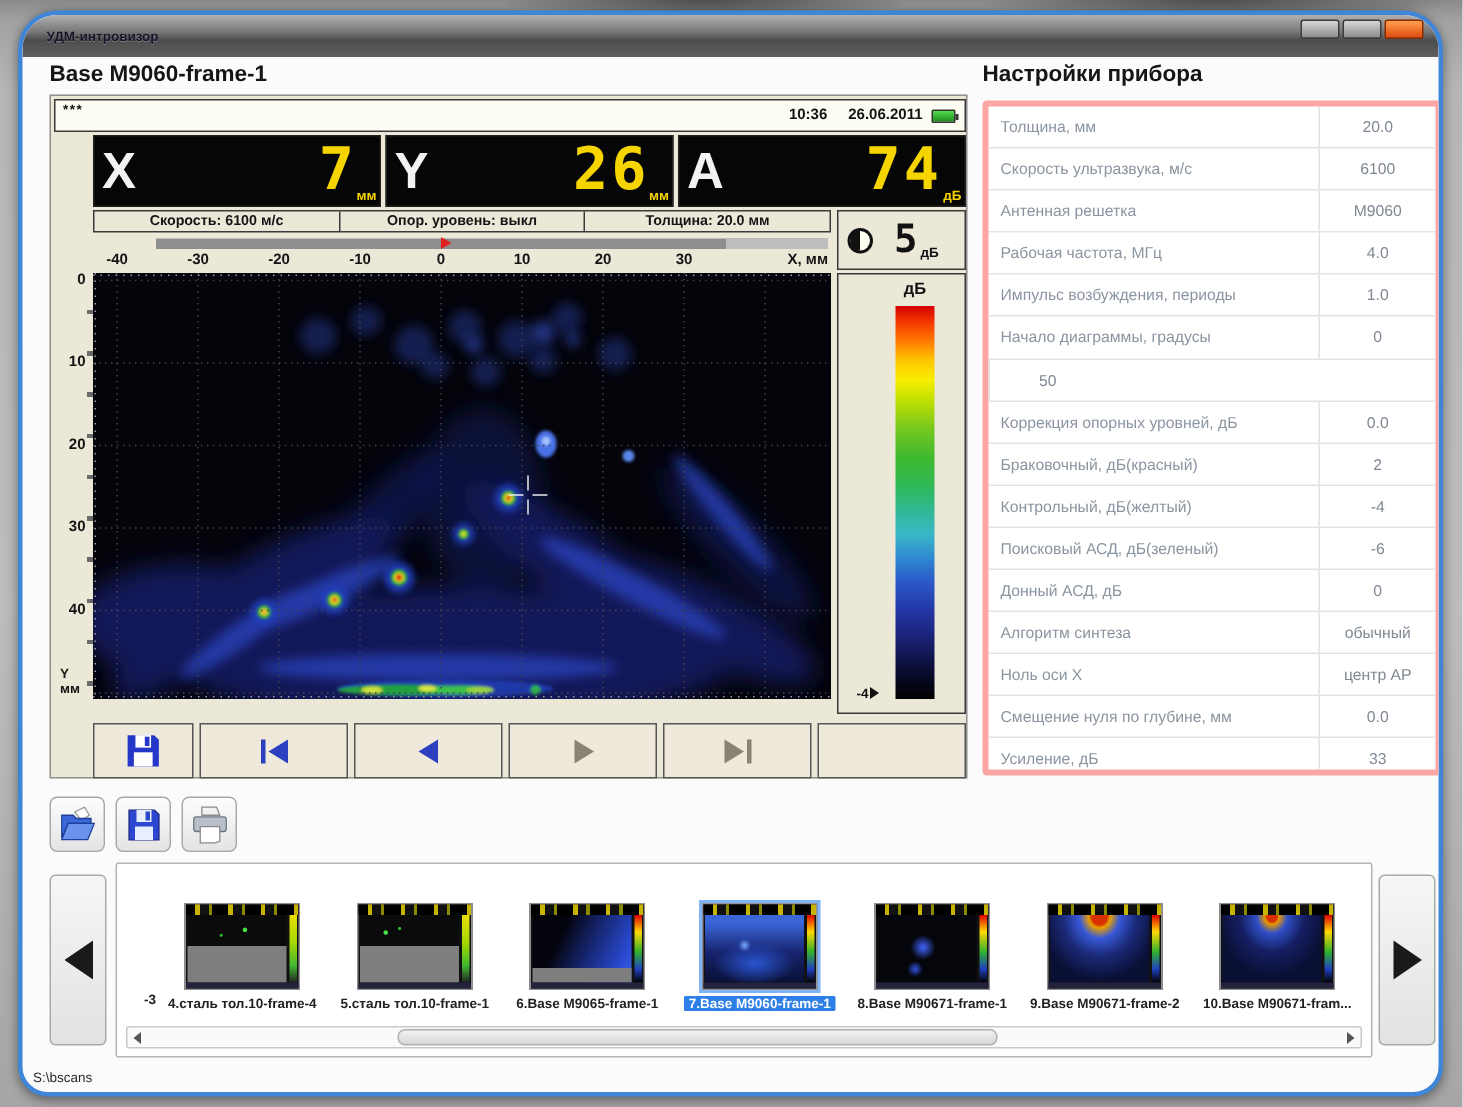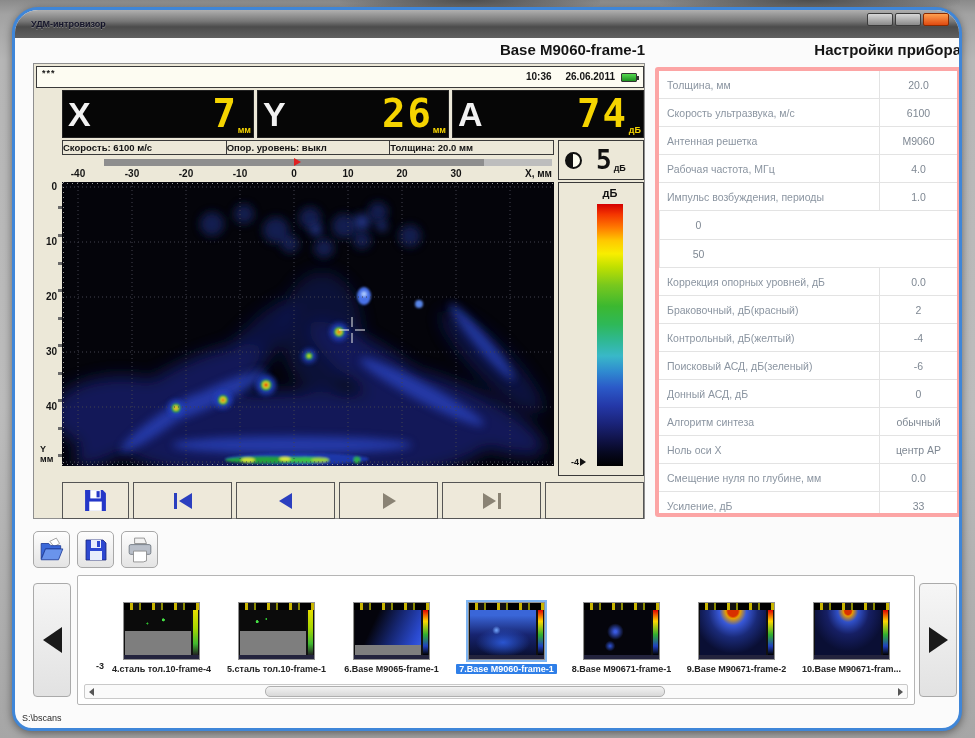--- a/index.html
+++ b/index.html
@@ -14,21 +14,21 @@
             border:3px solid #3f86d8; border-radius:26px 26px 20px 20px; background:#fbfbfb; overflow:hidden;
             box-shadow:0 2px 8px rgba(0,0,0,.45); }
   .titlebar { position:absolute; left:0; top:0; right:0; height:28px;
               background:linear-gradient(180deg,#b0b0b0,#777 40%,#4c4c4c 60%,#606060); display:flex; align-items:center; }
   .titlebar .title { font-size:9px; font-weight:bold; color:#15152a; padding-left:16px; text-shadow:0 1px 0 rgba(255,255,255,.25); }
   .winbtns { position:absolute; right:10px; top:3px; display:flex; gap:2px; }
   .wbtn { width:26px; height:13px; border-radius:2px; border:1px solid #3c3c3c;
           background:linear-gradient(180deg,#d8d8d8,#8a8a8a); }
   .wbtn.close { background:linear-gradient(180deg,#ffa050,#e04a10); border-color:#8a2a00; }
 
-  .section-title { position:absolute; font-size:15px; font-weight:bold; color:#151515; text-align:right; }
+  .section-title { position:absolute; font-size:15px; font-weight:bold; color:#151515; text-align:left; }
 
   
   .device { position:absolute; left:18px; top:53px; width:612px; height:456px;
             background:#ece8d8; border:1px solid #8f8f8f; }
   .d-status { position:absolute; left:2px; top:2px; width:608px; height:22px; background:#fdfcf2;
               border:1px solid #3a3a3a; font-size:10px; font-weight:bold; color:#141414; }
   .d-stars { position:absolute; left:5px; top:1px; font-size:9px; letter-spacing:1px; }
   .d-clock { position:absolute; right:28px; top:4px; display:flex; gap:14px; }
   .battery { position:absolute; right:6px; top:6px; width:16px; height:9px; border:1px solid #333;
              background:linear-gradient(180deg,#55d84e,#1d8f1f); border-radius:1px; }
@@ -36,21 +36,21 @@
 
   .d-readouts { position:absolute; left:28px; top:26px; width:582px; height:48px; display:flex; gap:3px; }
   .readout { flex:1; position:relative; background:#060606; border:1px solid #222; }
   .ro-label { position:absolute; left:5px; top:1px; font-size:34px; line-height:44px; font-weight:bold; color:#f2f2f2; }
   .ro-value { position:absolute; right:15px; top:0; font-family:"DejaVu Sans Mono",monospace; font-size:39px;
               line-height:46px; font-weight:bold; color:#f5d400; letter-spacing:2px; }
   .ro-unit { position:absolute; right:2px; bottom:2px; font-size:9px; font-weight:bold; color:#f5d400; }
 
   .d-info { position:absolute; left:28px; top:76px; width:492px; height:15px; background:#ece8d8;
             border:1px solid #3a3a3a; display:flex; }
-  .d-info span { flex:1; font-size:9.5px; font-weight:bold; color:#141414; line-height:13px;
+  .d-info span { flex:1; font-size:9.5px; font-weight:bold; color:#141414; text-align:center; line-height:13px;
                  border-right:1px solid #3a3a3a; white-space:nowrap; overflow:hidden; }
   .d-info span:last-child { border-right:none; }
 
   .d-slider { position:absolute; left:28px; top:93px; width:492px; height:11px; }
   .sl-bar { position:absolute; left:42px; right:2px; top:2px; height:7px; background:#8e8e8e; }
   .sl-light { position:absolute; right:2px; width:68px; top:2px; height:7px; background:#bdbdbd; }
   .sl-marker { position:absolute; left:232px; top:1px; width:0; height:0;
                border-top:4px solid transparent; border-bottom:4px solid transparent; border-left:7px solid #e02020; }
 
   .d-xaxis { position:absolute; left:28px; top:104px; width:492px; height:14px; }
@@ -443,20 +443,21 @@
           </div>
           <div class="s-row">
             <span class="s-label">Рабочая частота, МГц</span>
             <span class="s-value">4.0</span>
           </div>
           <div class="s-row">
             <span class="s-label">Импульс возбуждения, периоды</span>
             <span class="s-value">1.0</span>
           </div>
           <div class="s-row">
+            <span class="s-label">Начало диаграммы, градусы</span>
             <span class="s-value">0</span>
           </div>
           <div class="s-row">
             <span class="s-value">50</span>
           </div>
           <div class="s-row">
             <span class="s-label">Коррекция опорных уровней, дБ</span>
             <span class="s-value">0.0</span>
           </div>
           <div class="s-row">

